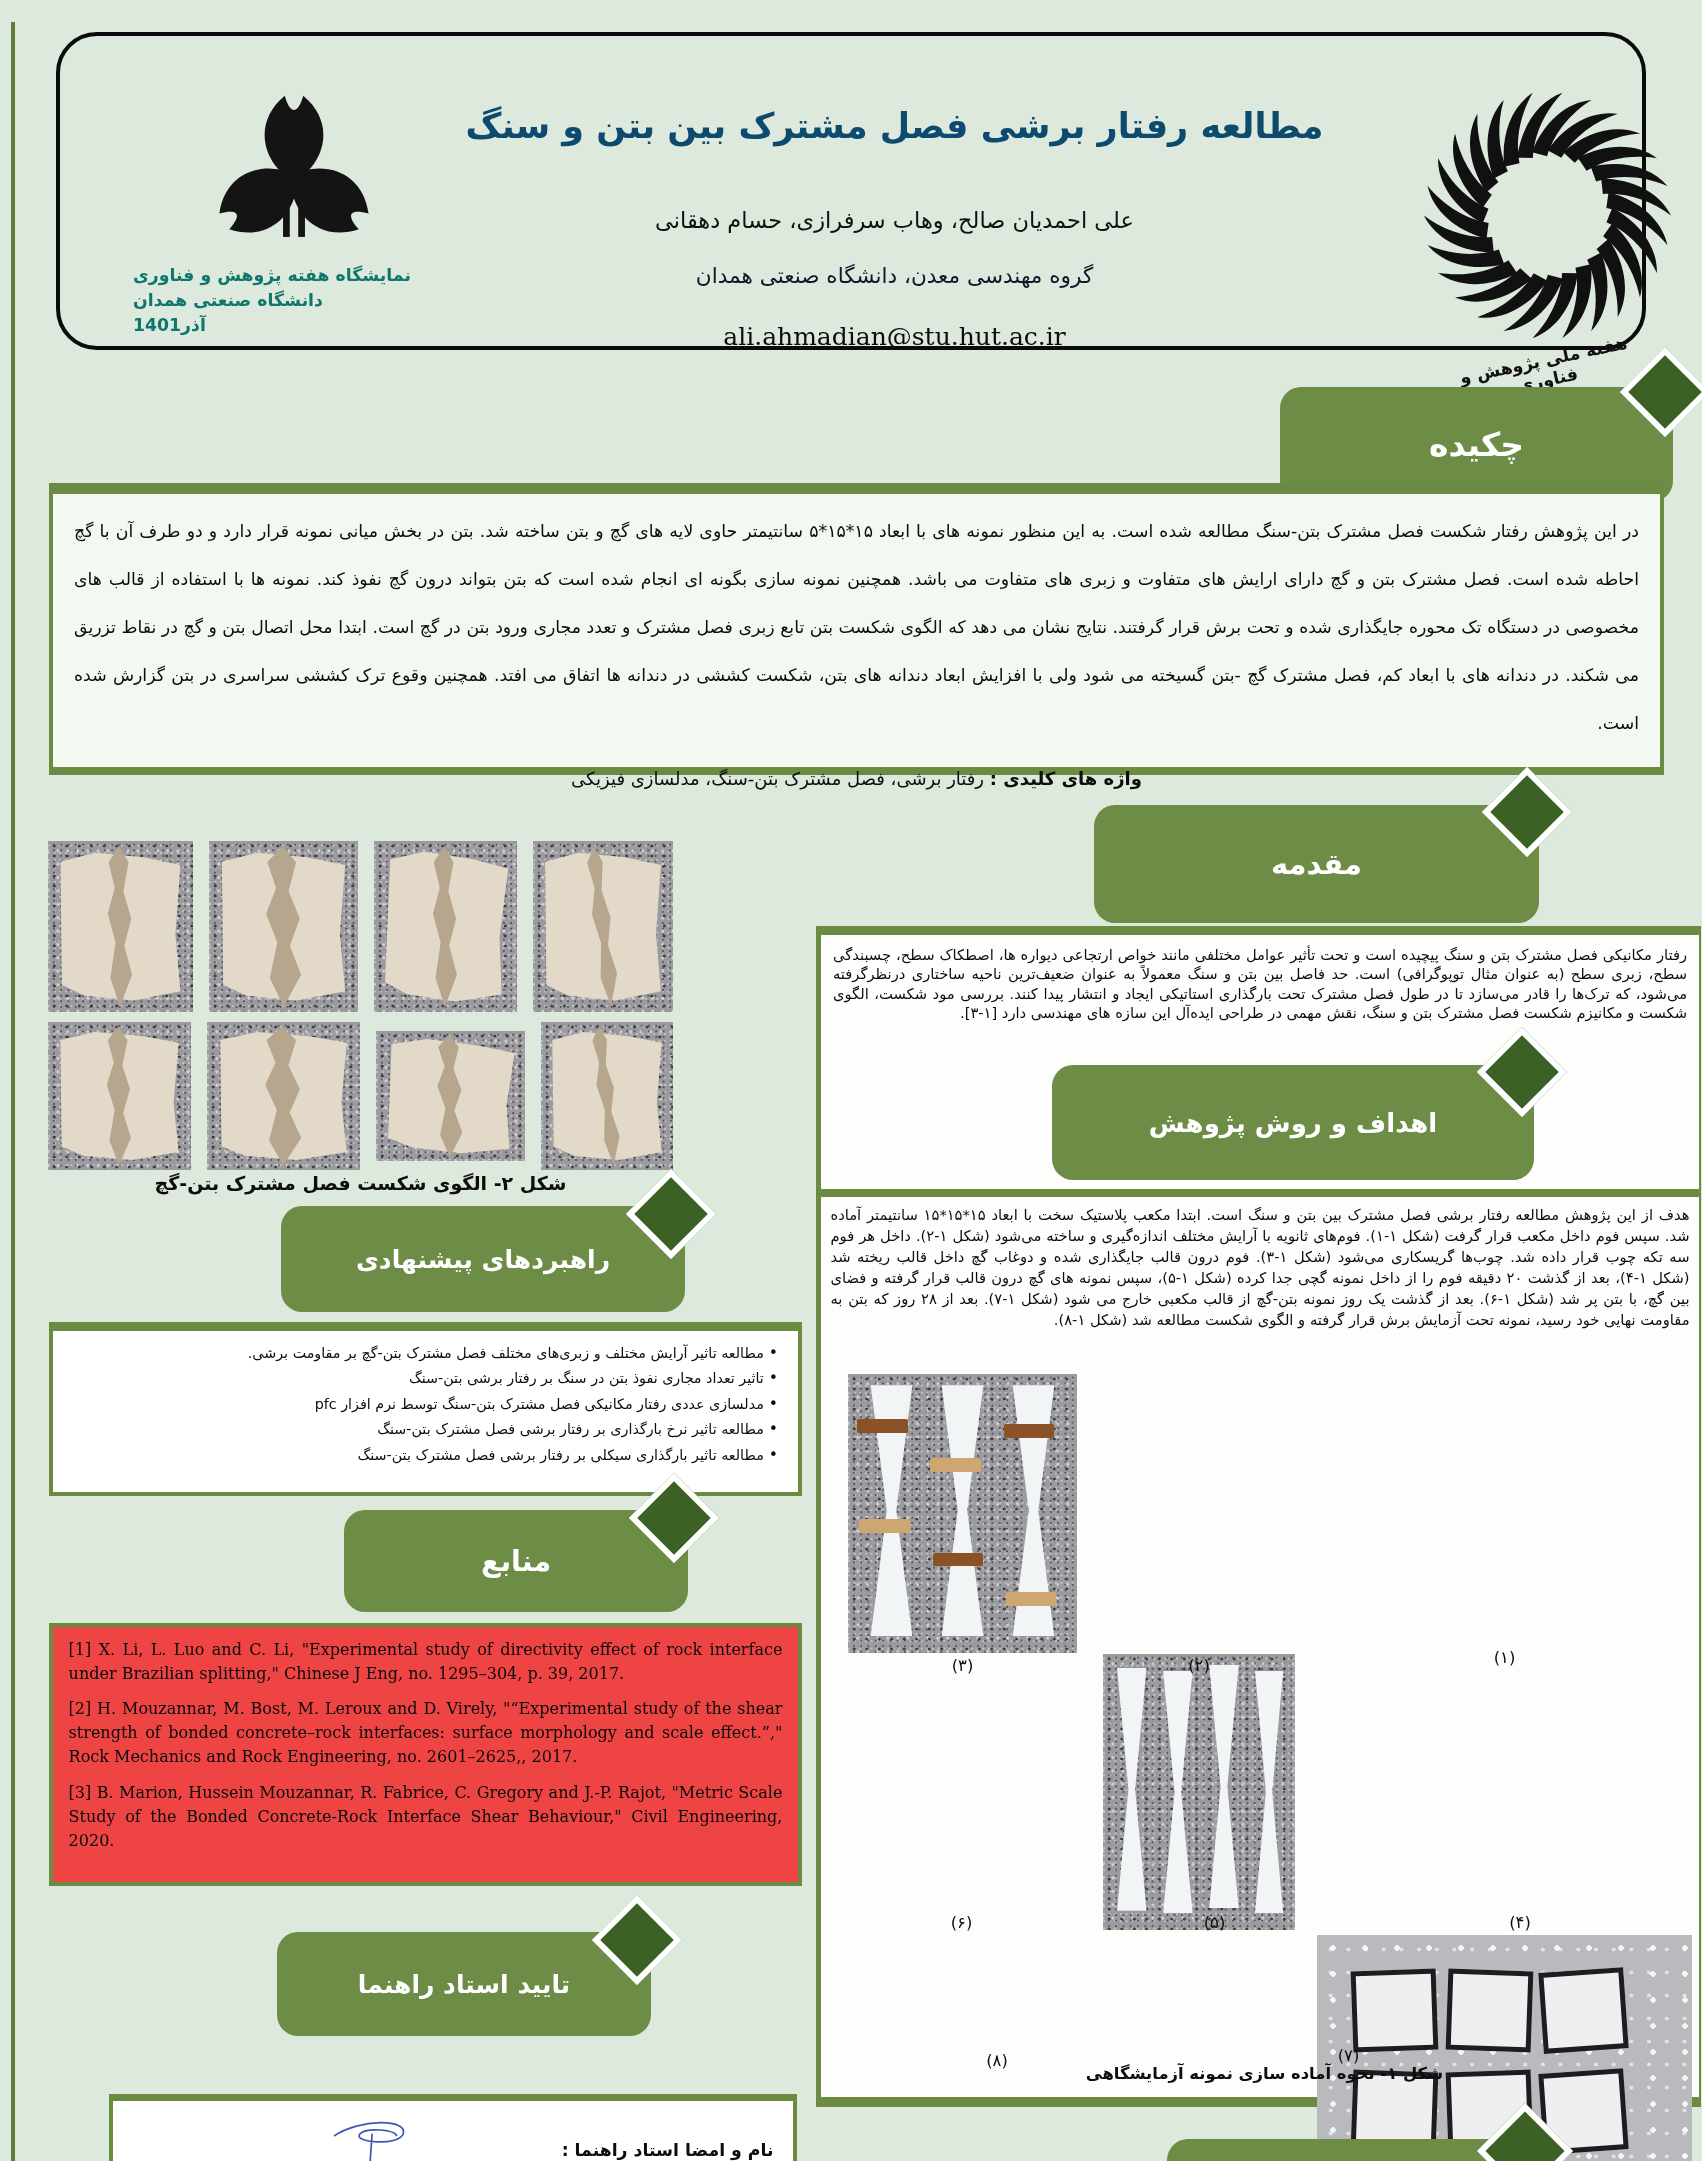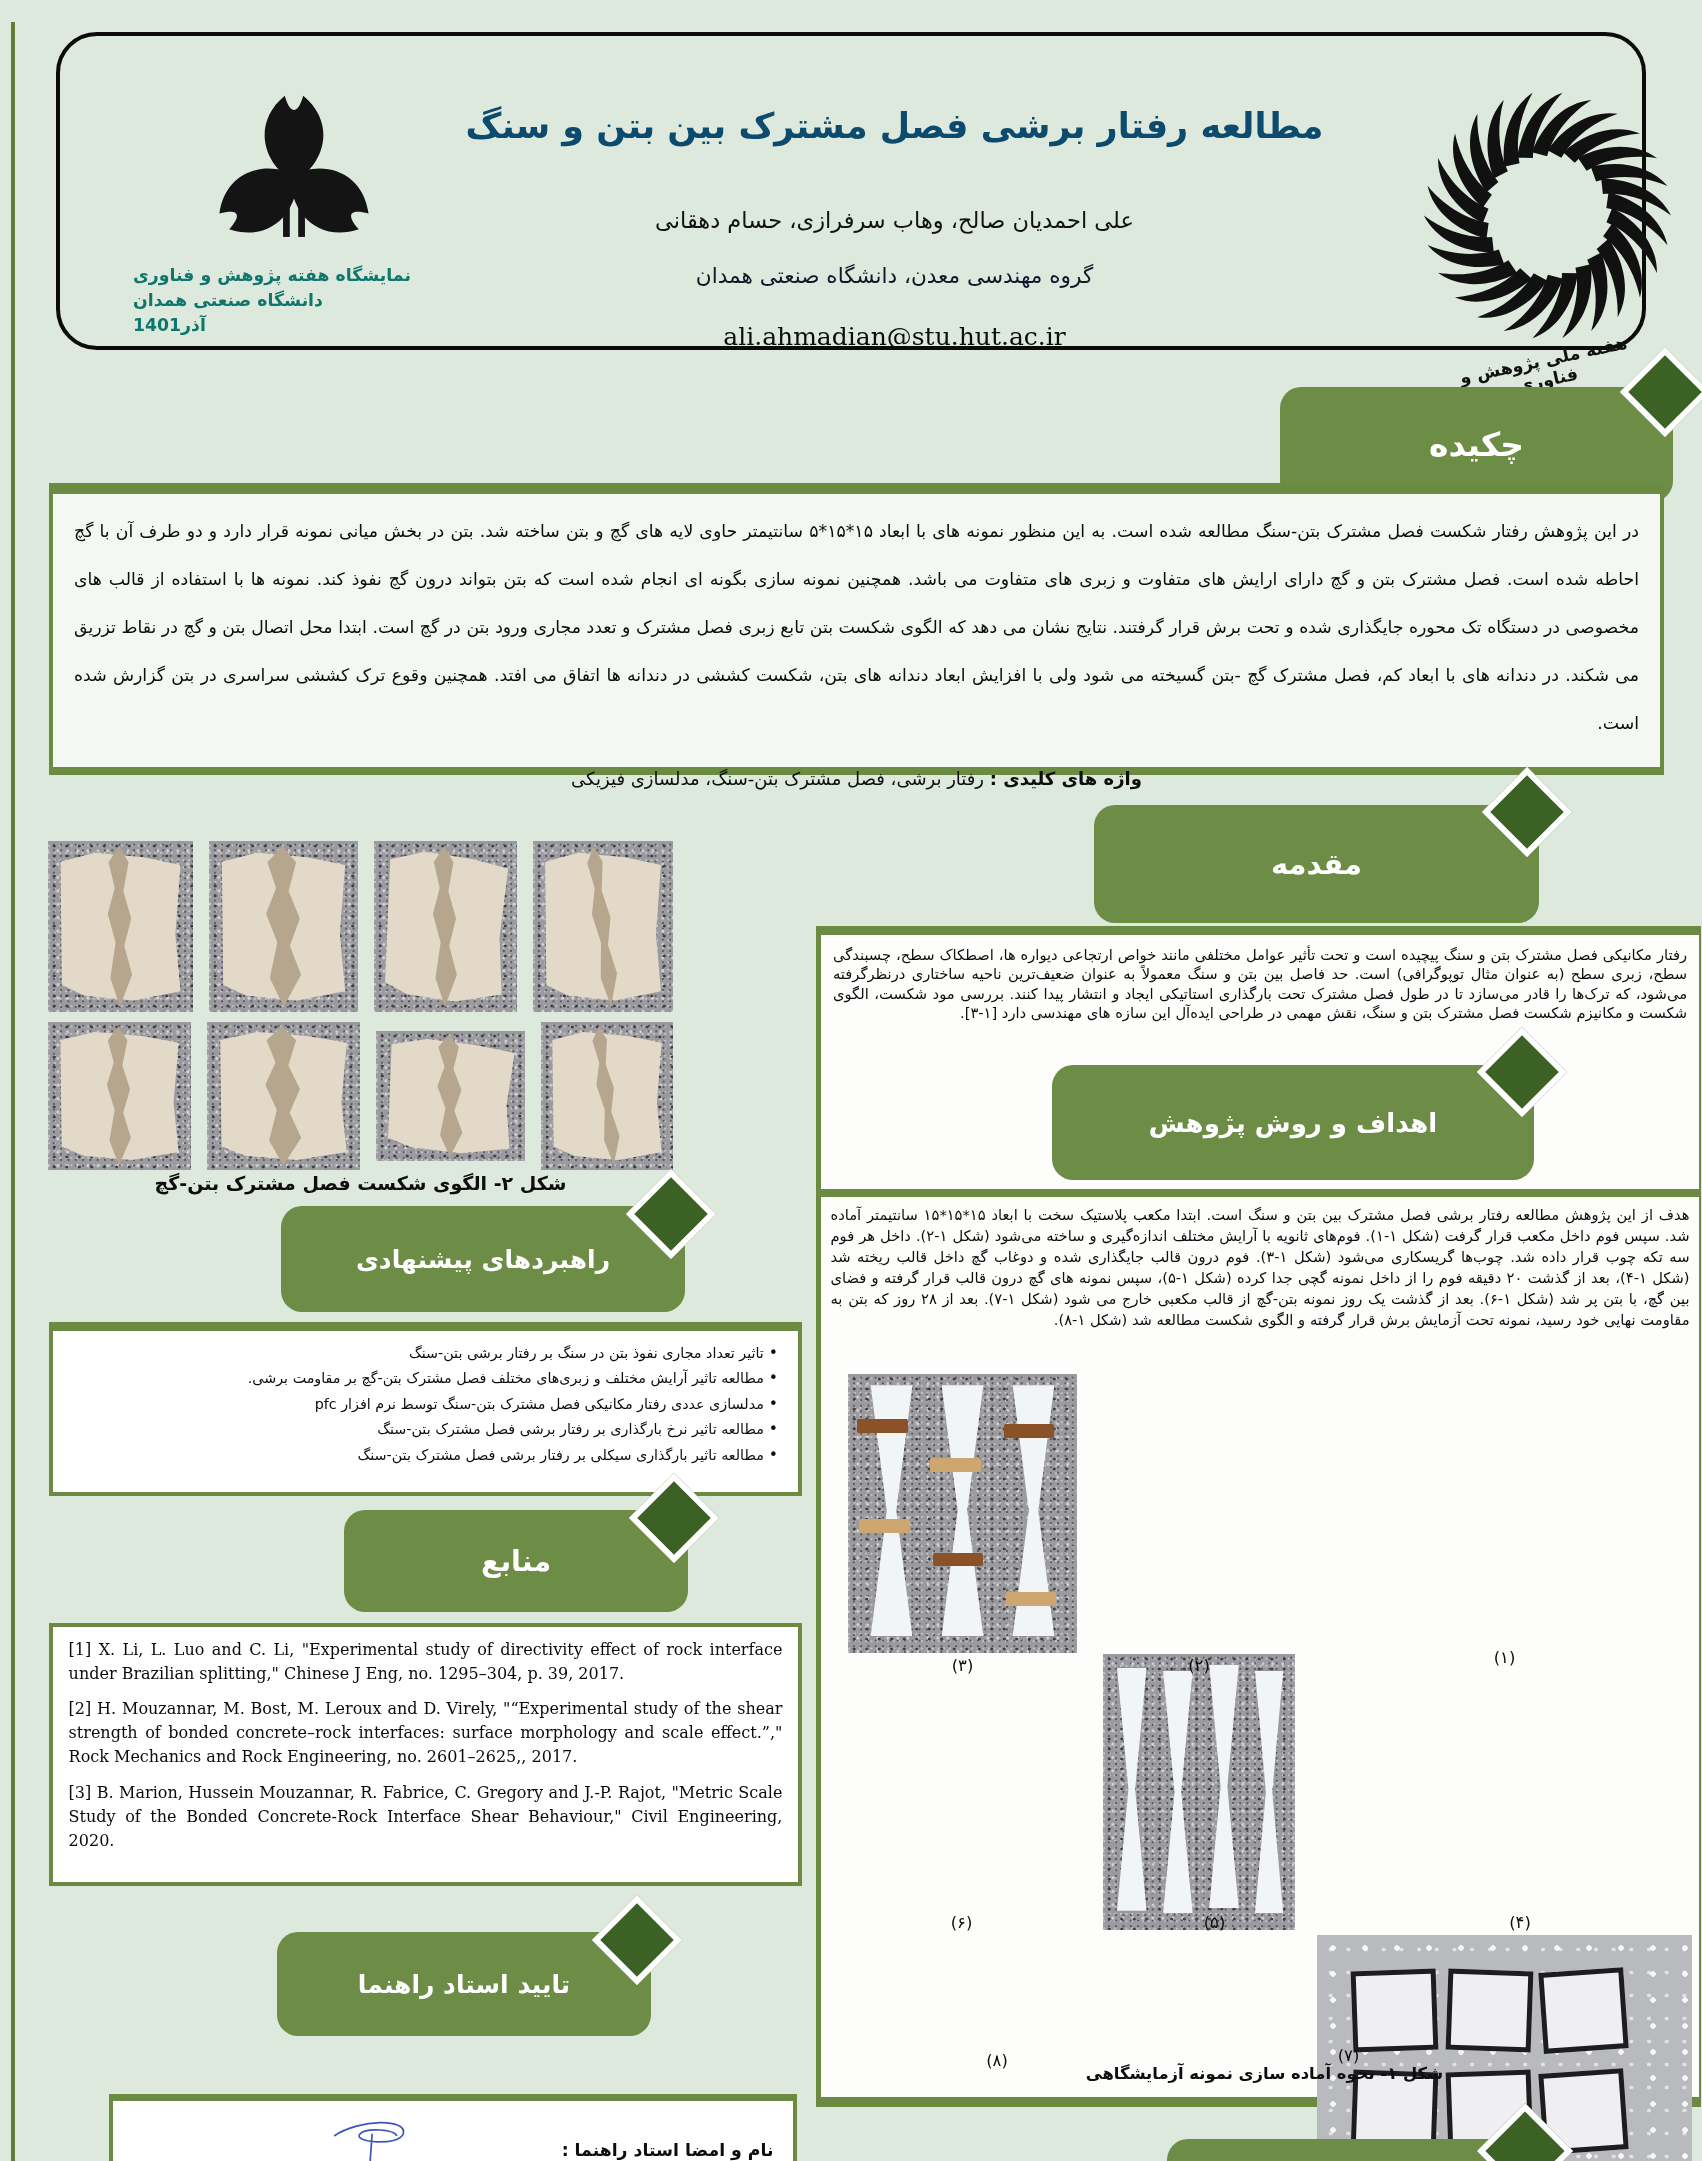--- a/index.html
+++ b/index.html
@@ -68,21 +68,21 @@
   .ph2:nth-child(3n) .slabA { transform:rotate(3deg); }
   .ph2:nth-child(4n) .midA { transform:rotate(-6deg) scaleX(.8); }
   .fig2cap { left:48px; top:1172px; width:625px; text-align:center; font-size:19px; font-weight:bold; direction:rtl; color:#0d0d0d; }
 
   
   .strat-box { left:49px; top:1322px; width:753px; height:174px; background:#fff; border:4.3px solid #6b8a42; border-top-width:9.5px; padding:9.5px 20px 3.5px 8.6px; }
   .strat-box .bullet { direction:rtl; text-align:right; font-size:14.3px; line-height:25.5px; color:#0d0d0d; }
   .bullet::before { content:"•  "; font-size:15.6px; }
 
   
-  .refs-box { left:49px; top:1623px; width:753px; height:263px; background:#ffffff; border:4.3px solid #6b8a42; padding:11.2px 15.6px; }
+  .refs-box { left:49px; top:1623px; width:753px; height:263px; background:#ef4444; border:4.3px solid #6b8a42; padding:11.2px 15.6px; }
   .refs-box .ref { font-family:"DejaVu Serif", serif; font-size:16px; line-height:24px; text-align:justify; color:#0b0b0b; margin-bottom:11.2px; }
 
   
   .appr-box { left:109px; top:2094px; width:688px; height:169px; background:#fff; border:4.3px solid #6b8a42; border-top-width:7px; }
   .appr-line { position:absolute; right:19.5px; direction:rtl; font-size:17.3px; font-weight:600; color:#0d0d0d; }
   .al1 { top:39px; }
   .sig { position:absolute; left:182px; top:8.6px; width:156px; height:147px; }
 
   
   .panel { left:816px; top:926px; width:885px; height:1181px; background:#fdfefc; border:2.2px solid #6b8a42; border-left-width:5.6px; border-top-width:9px; border-bottom-width:10.4px; }
@@ -215,22 +215,22 @@
       </div>
   </div>
 </div>
 <div class="abs fig2cap">شکل ۲- الگوی شکست فصل مشترک بتن-گچ</div>
 
 <div class="badge b-strat">
   <span>راهبردهای پیشنهادی</span>
   <span class="diamond"></span>
 </div>
 <div class="abs strat-box">
+    <div class="bullet">مطالعه تاثیر آرایش مختلف و زبری‌های مختلف فصل مشترک بتن-گچ بر مقاومت برشی.</div>
     <div class="bullet">تاثیر تعداد مجاری نفوذ بتن در سنگ بر رفتار برشی بتن-سنگ</div>
-    <div class="bullet">مطالعه تاثیر آرایش مختلف و زبری‌های مختلف فصل مشترک بتن-گچ بر مقاومت برشی.</div>
     <div class="bullet">مدلسازی عددی رفتار مکانیکی فصل مشترک بتن-سنگ توسط نرم افزار pfc</div>
     <div class="bullet">مطالعه تاثیر نرخ بارگذاری بر رفتار برشی فصل مشترک بتن-سنگ</div>
     <div class="bullet">مطالعه تاثیر بارگذاری سیکلی بر رفتار برشی فصل مشترک بتن-سنگ</div>
   </div>
 
 <div class="badge b-refs">
   <span>منابع</span>
   <span class="diamond"></span>
 </div>
 <div class="abs refs-box">

